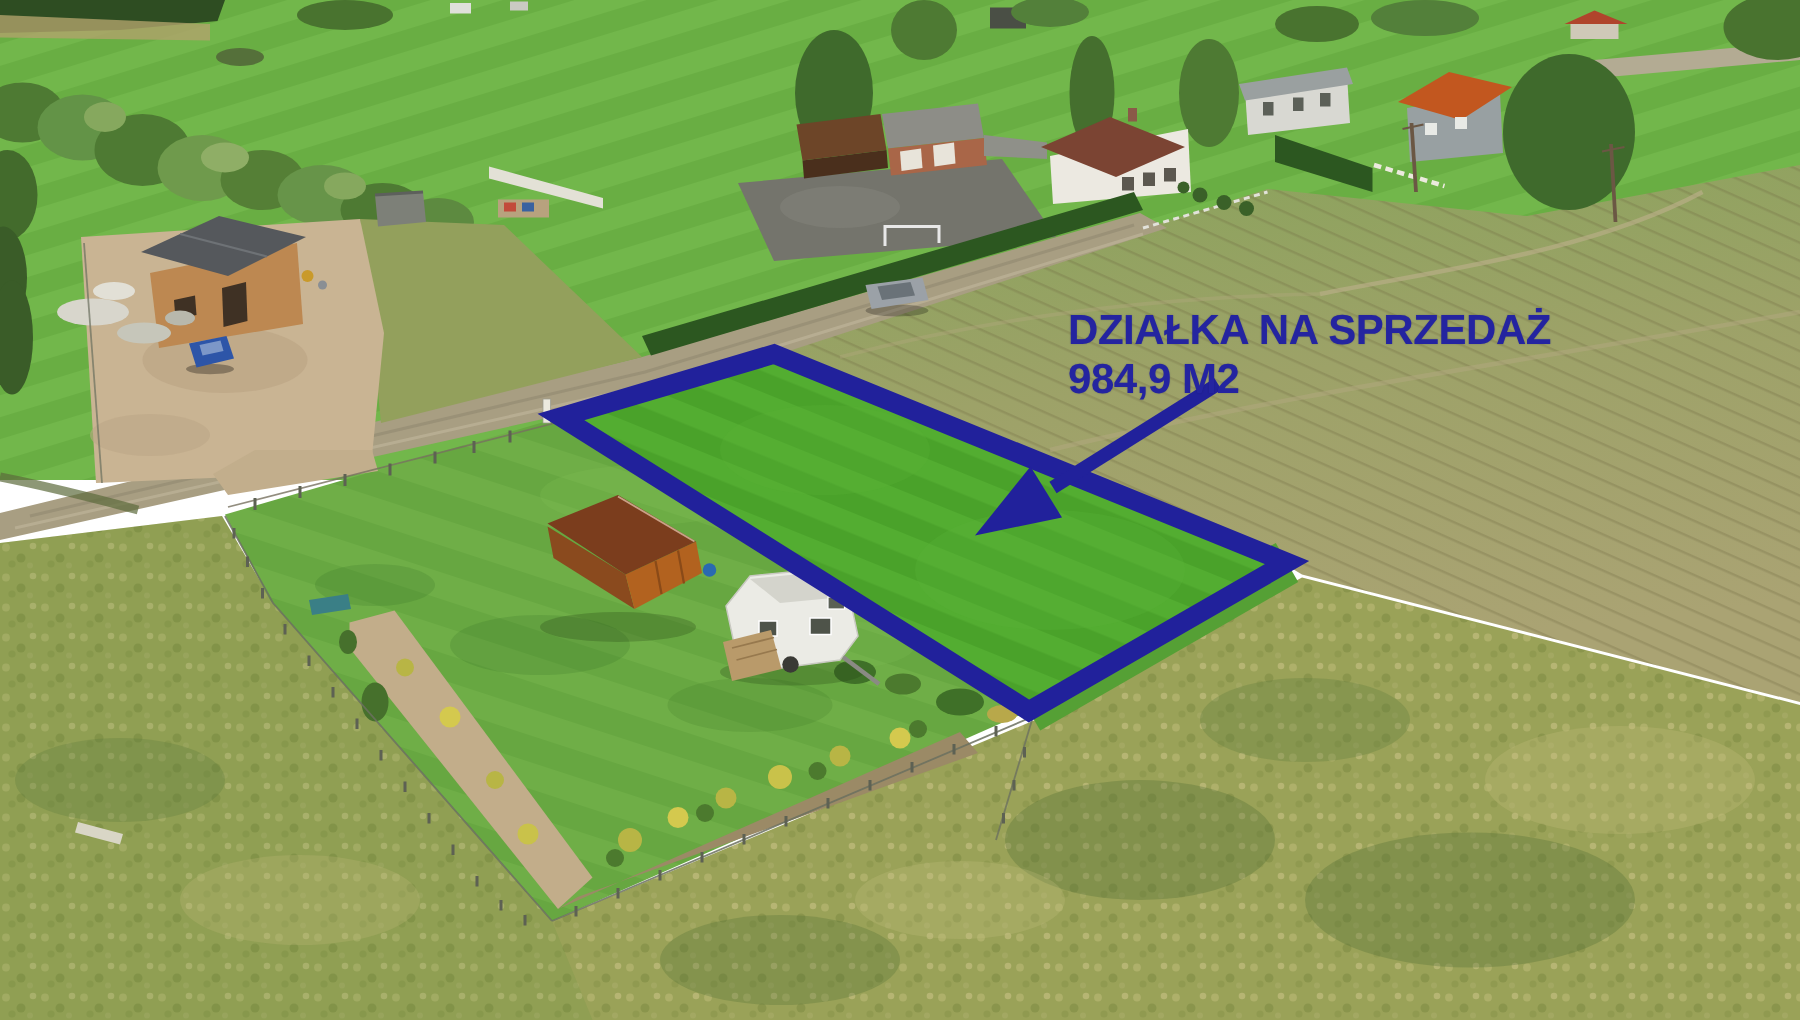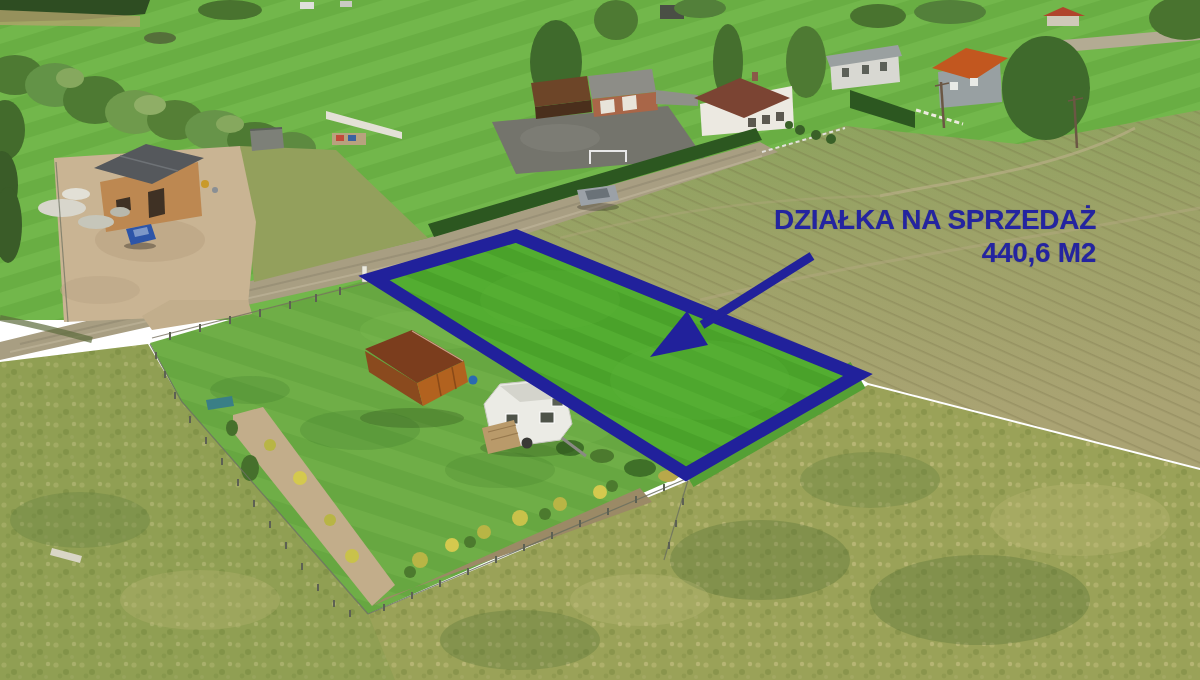--- a/index.html
+++ b/index.html
@@ -1,20 +1,20 @@
 <!DOCTYPE html>
 <html><head>
 <meta charset="utf-8">
 <style>
   html,body{margin:0;padding:0;background:#ffffff;}
   .stage{position:relative;width:1200px;height:680px;overflow:hidden;
          font-family:"Liberation Sans",sans-serif;}
   .stage svg{position:absolute;left:0;top:0;}
-  .overlay-text{position:absolute;left:690px;top:206px;width:406px;
-                text-align:right;color:#2424A0;font-weight:bold;
+  .overlay-text{position:absolute;left:712px;top:206px;width:406px;
+                text-align:left;color:#2424A0;font-weight:bold;
                 line-height:28px;letter-spacing:-0.3px;
                 text-shadow:0 0 1px rgba(20,20,90,.35);}
   .overlay-text .line1{font-size:28px;}
   .overlay-text .line2{font-size:28px;margin-top:5px;}
 </style>
 </head>
 <body>
 
 <div class="stage">
 <svg width="1200" height="680" viewBox="0 0 1200 680" xmlns="http://www.w3.org/2000/svg">
@@ -315,15 +315,15 @@
   <polygon points="374,278 516,236 858,375 686,474" fill="none" stroke="#21219B" stroke-width="13" stroke-linejoin="miter"></polygon>
 
   <g>
     <line x1="812" y1="256" x2="702" y2="325" stroke="#21219B" stroke-width="9"></line>
     <polygon points="650,357 687,311 708,345" fill="#21219B"></polygon>
   </g>
 </svg>
 
 <div class="overlay-text">
   <div class="line1">DZIAŁKA NA SPRZEDAŻ</div>
-  <div class="line2">440,6 M2</div>
+  <div class="line2">984,9 M2</div>
 </div>
 </div>
 
 </body></html>

